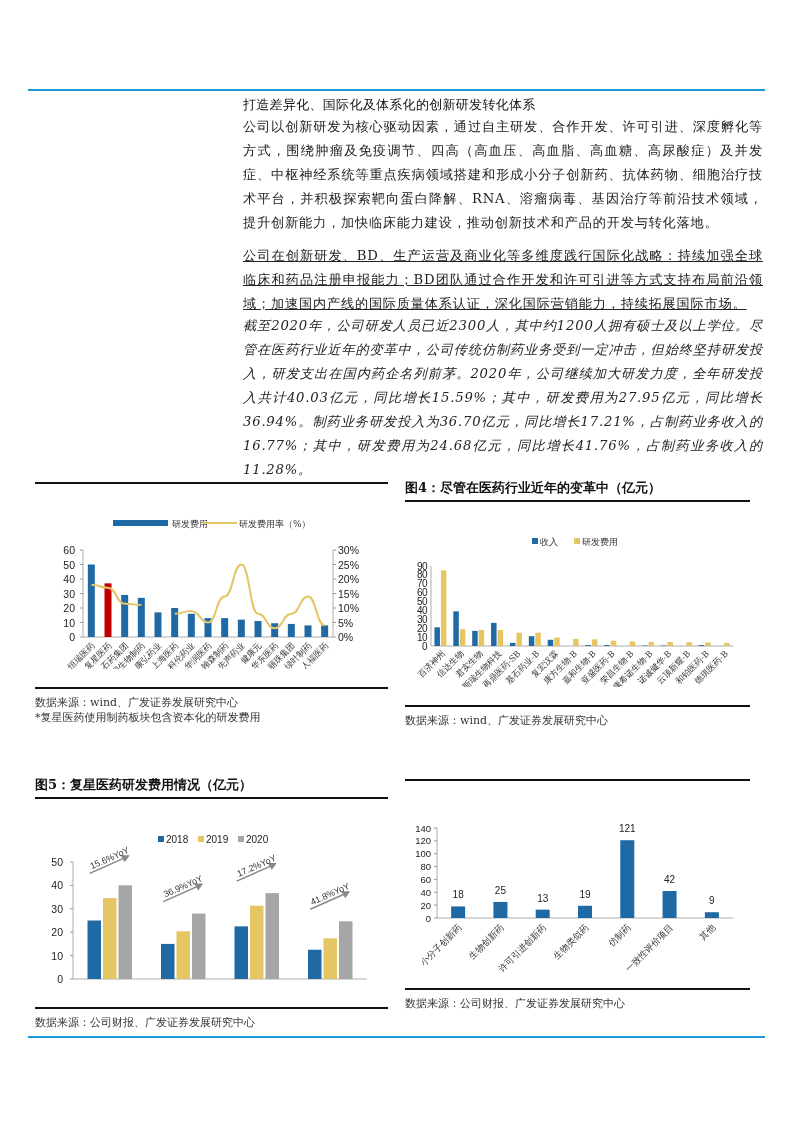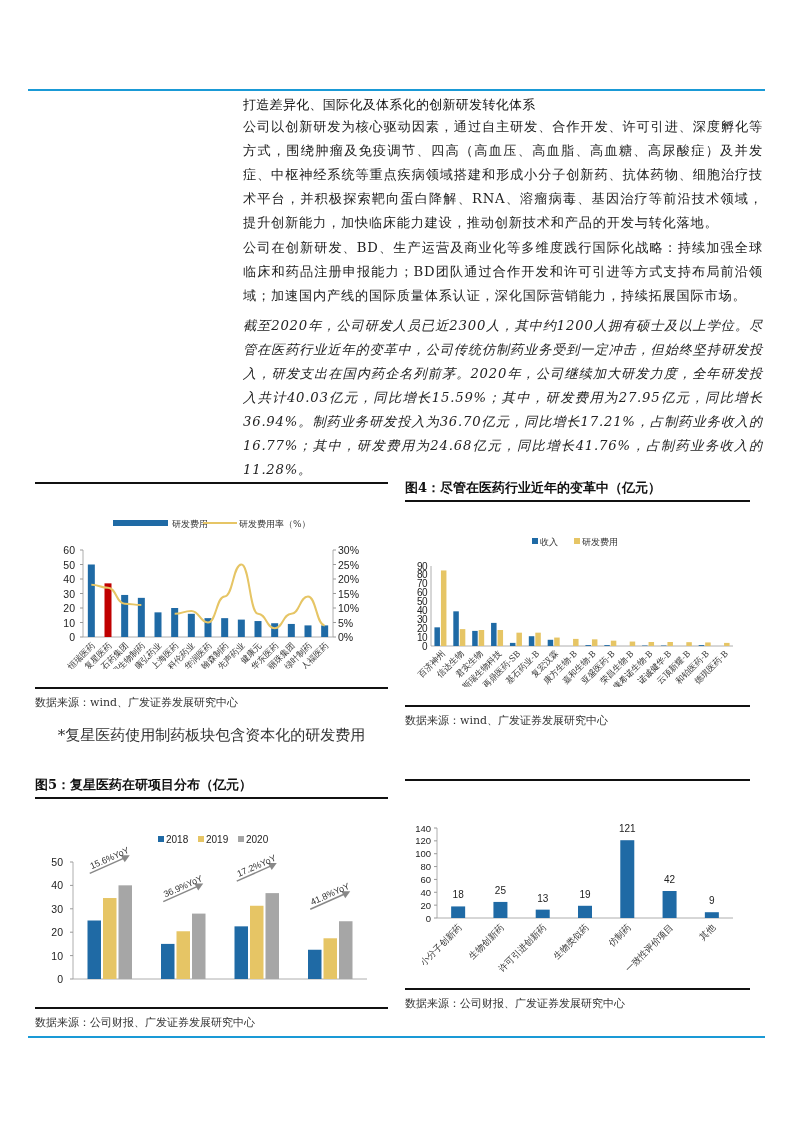--- a/index.html
+++ b/index.html
@@ -2,28 +2,28 @@
 <html><head>
 <meta charset="utf-8">
 <style>
   html,body{margin:0;padding:0;background:#fff;}
   body{width:793px;height:1122px;position:relative;overflow:hidden;font-family:"DejaVu Serif","Liberation Serif",serif;color:#222;}
   .topline{position:absolute;left:28px;top:89px;width:737px;height:2px;background:#1a9ad6;}
   .botline{position:absolute;left:28px;top:1036px;width:737px;height:2px;background:#1a9ad6;}
   .section-title{position:absolute;left:243px;top:96px;font-size:13px;font-weight:normal;color:#111;letter-spacing:0.3px;}
   .para{position:absolute;left:243px;width:520px;font-size:13.2px;line-height:24px;color:#222;letter-spacing:0.8px;text-align:justify;}
   .p1{top:115px;}
-  .p2{top:236px;}
+  .p2{top:244px;text-decoration:underline;}
   .p3{top:314px;font-style:italic;}
   .fig{position:absolute;}
   .fig-title{font-size:13px;font-weight:bold;color:#111;height:18px;line-height:18px;white-space:nowrap;}
   .fig-rule{height:2px;background:#111;margin-top:3px;}
   .src-rule{height:1.5px;background:#111;}
   .src{font-size:11px;color:#333;margin-top:6px;white-space:nowrap;}
-  .note{font-size:15px;color:#333;margin-top:16px;white-space:nowrap;text-align:center;}
+  .note{font-size:11px;color:#333;margin-top:0;white-space:nowrap;}
   svg text{font-family:"Liberation Sans","DejaVu Sans",sans-serif;}
   .cjk{font-family:"DejaVu Serif",serif;}
 </style>
 </head>
 <body>
 
 <div class="topline"></div>
 
 <div class="section-title">打造差异化、国际化及体系化的创新研发转化体系</div>
 <div class="para p1">公司以创新研发为核心驱动因素，通过自主研发、合作开发、许可引进、深度孵化等方式，围绕肿瘤及免疫调节、四高（高血压、高血脂、高血糖、高尿酸症）及并发症、中枢神经系统等重点疾病领域搭建和形成小分子创新药、抗体药物、细胞治疗技术平台，并积极探索靶向蛋白降解、RNA、溶瘤病毒、基因治疗等前沿技术领域，提升创新能力，加快临床能力建设，推动创新技术和产品的开发与转化落地。</div>
@@ -173,21 +173,21 @@
       <text x="304.6875" y="152" font-size="8.5" text-anchor="end" fill="#333" class="cjk" transform="rotate(-45 304.6875 152)">和铂医药-B</text>
       <rect x="312.5625" y="144" width="5.5" height="0" fill="#1f6aa5"></rect>
       <rect x="319.0625" y="140.88888888888889" width="5.5" height="3.111111111111111" fill="#e6c565"></rect>
       <text x="323.5625" y="152" font-size="8.5" text-anchor="end" fill="#333" class="cjk" transform="rotate(-45 323.5625 152)">德琪医药-B</text>
     </svg>
   <div class="src-rule" style="margin-top:14px;"></div>
   <div class="src">数据来源：wind、广发证券发展研究中心</div>
 </div>
 
 <div class="fig" style="left:35px;top:776px;width:353px;">
-  <div class="fig-title">图5：复星医药在研项目分布（亿元）</div>
+  <div class="fig-title">图5：复星医药研发费用情况（亿元）</div>
   <div class="fig-rule"></div>
   <svg id="chart5" width="353" height="188">
       <rect x="123" y="37" width="6" height="6" fill="#1f6aa5"></rect>
       <text x="131" y="44" font-size="10" fill="#222">2018</text>
       <rect x="163" y="37" width="6" height="6" fill="#e6c565"></rect>
       <text x="171" y="44" font-size="10" fill="#222">2019</text>
       <rect x="203" y="37" width="6" height="6" fill="#a6a6a6"></rect>
       <text x="211" y="44" font-size="10" fill="#222">2020</text>
       <line x1="38" y1="63" x2="38" y2="180" stroke="#999" stroke-width="0.8"></line>
       <line x1="38" y1="180" x2="332" y2="180" stroke="#999" stroke-width="0.8"></line>

